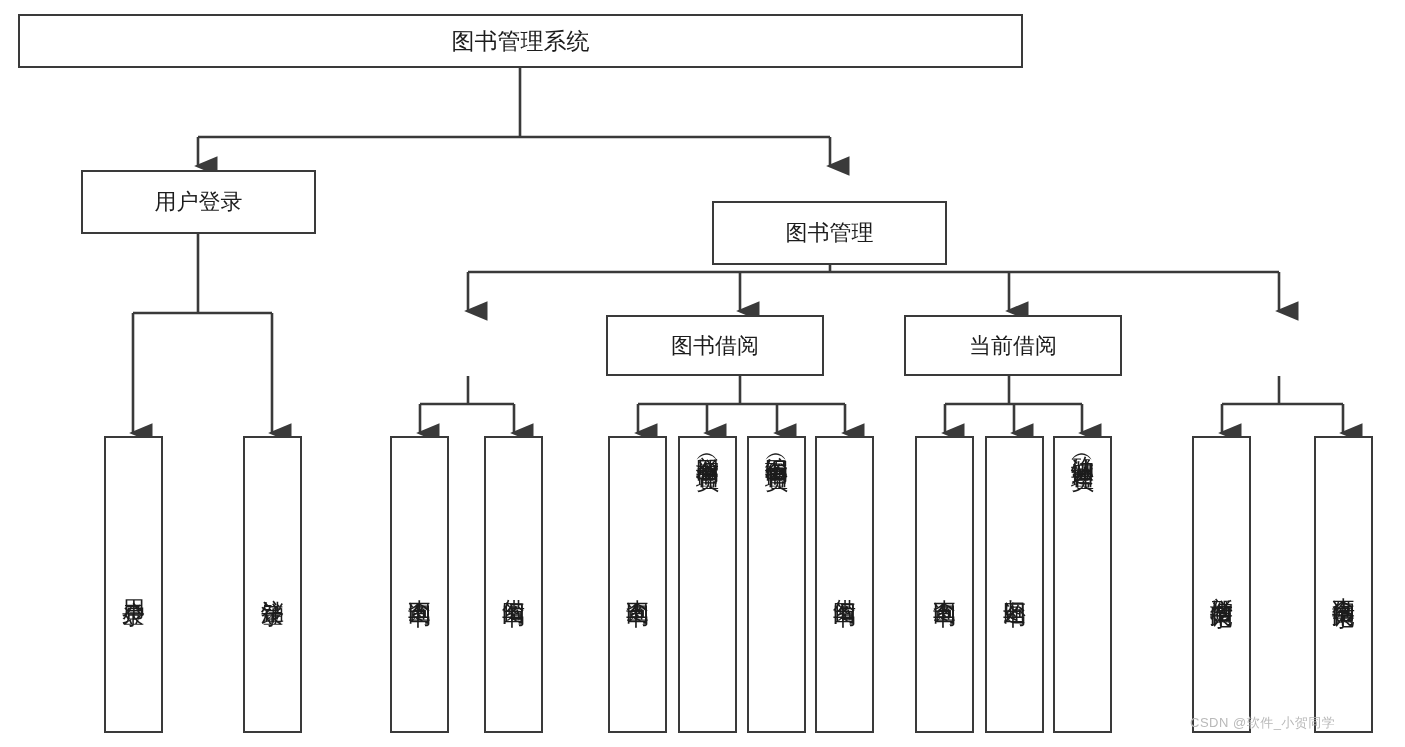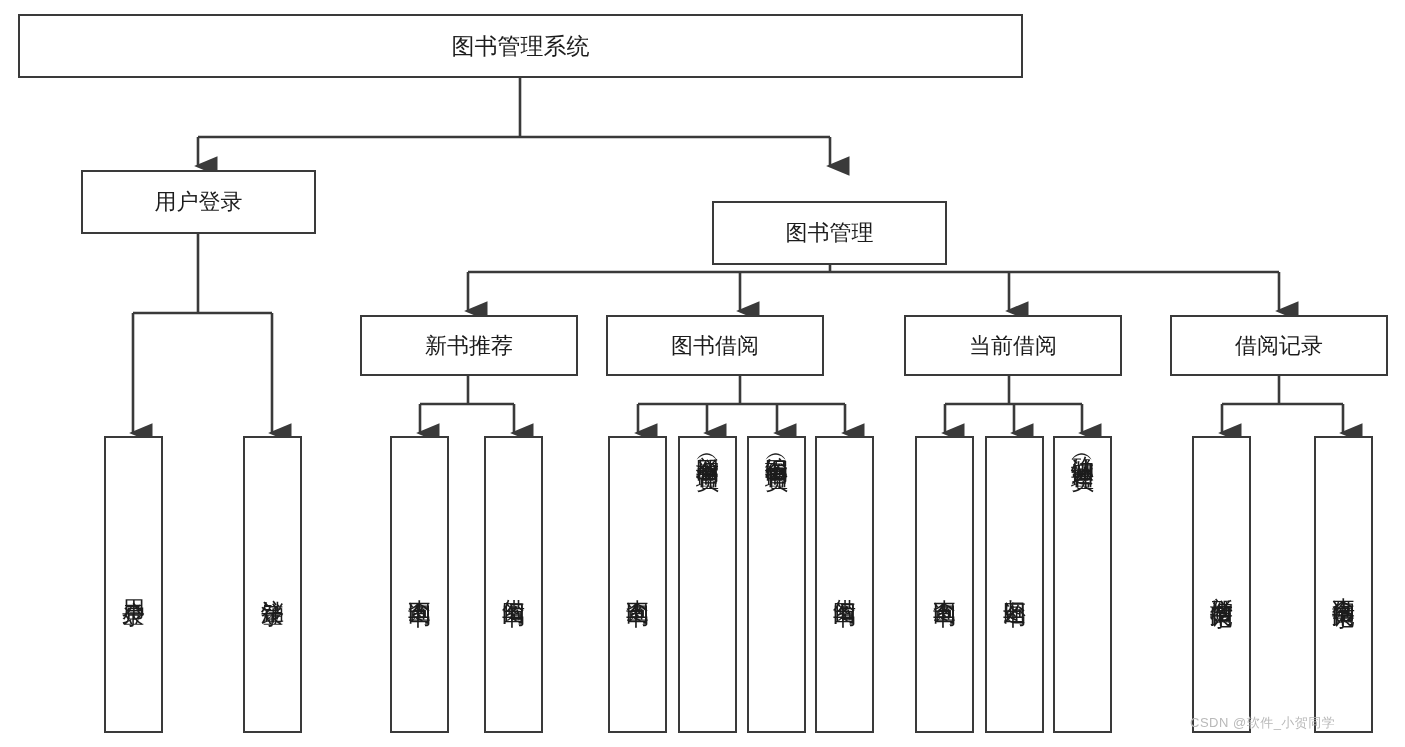--- a/index.html
+++ b/index.html
@@ -139,47 +139,41 @@
 
       <path d="M 1279 376 L 1279 404"></path>
       <path d="M 1222 404 L 1343 404"></path>
       <path d="M 1222 404 L 1222 418"></path>
       <path d="M 1343 404 L 1343 418"></path>
       <path d="M 1222 418 L 1222 433" marker-end="url(#arrow)"></path>
       <path d="M 1343 418 L 1343 433" marker-end="url(#arrow)"></path>
     </g>
   </svg>
 
-  <div class="node root horiz" style="left:18px; top:14px; width:1005px; height:64px;">
+  <div class="node root horiz" style="left:18px; top:14px; width:1005px; height:54px;">
     <span class="label">图书管理系统</span>
   </div>
 
   <div class="node horiz" style="left:81px; top:170px; width:235px; height:64px;">
     <span class="label">用户登录</span>
   </div>
 
   <div class="node horiz" style="left:712px; top:170px; width:235px; height:64px;margin-top:31px;">
     <span class="label">图书管理</span>
   </div>
 
-  <div class="node horiz" style="left:360px; top:315px; width:218px; height:61px;">
-    <span class="label">新书推荐</span>
-  </div>
 
   <div class="node horiz" style="left:606px; top:315px; width:218px; height:61px;">
     <span class="label">图书借阅</span>
   </div>
 
   <div class="node horiz" style="left:904px; top:315px; width:218px; height:61px;">
     <span class="label">当前借阅</span>
   </div>
 
-  <div class="node horiz" style="left:1170px; top:315px; width:218px; height:61px;">
-    <span class="label">借阅记录</span>
-  </div>
 
   <div class="node vert centered" style="left:104px; top:436px; width:59px; height:297px;">
     <span class="label">用户登录</span>
   </div>
 
   <div class="node vert centered" style="left:243px; top:436px; width:59px; height:297px;">
     <span class="label">注销登录</span>
   </div>
 
   <div class="node vert centered" style="left:390px; top:436px; width:59px; height:297px;">

